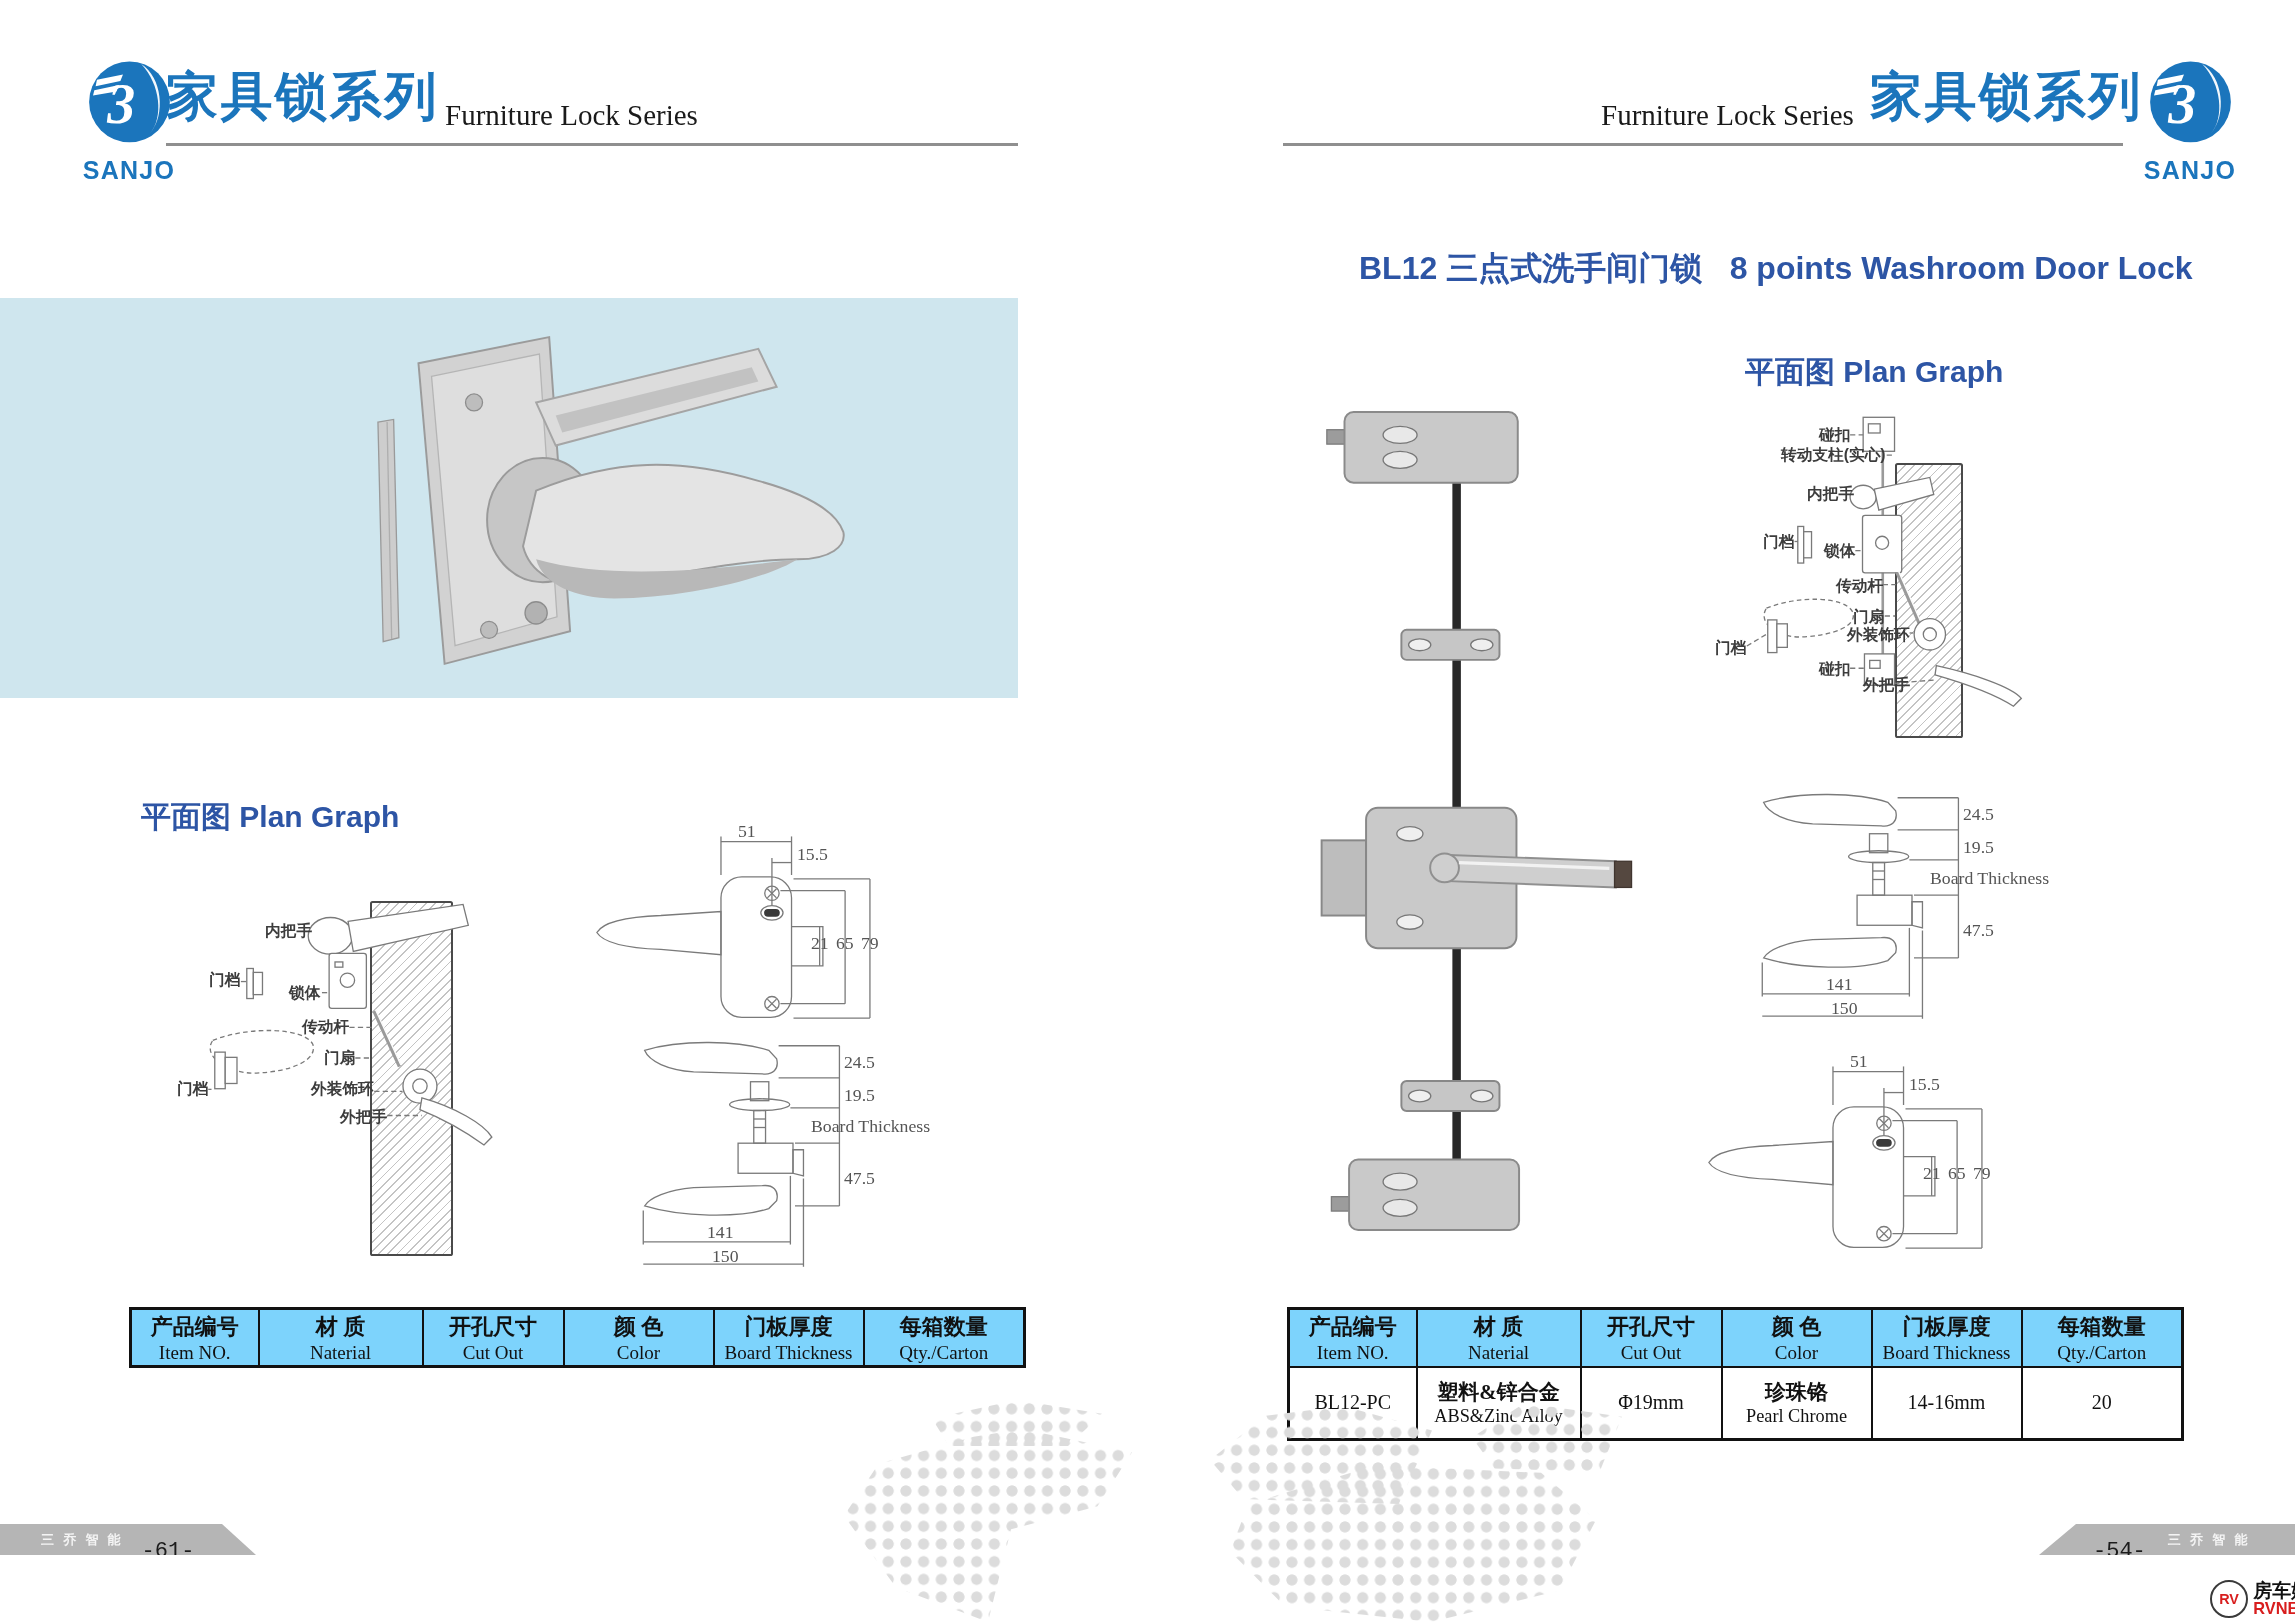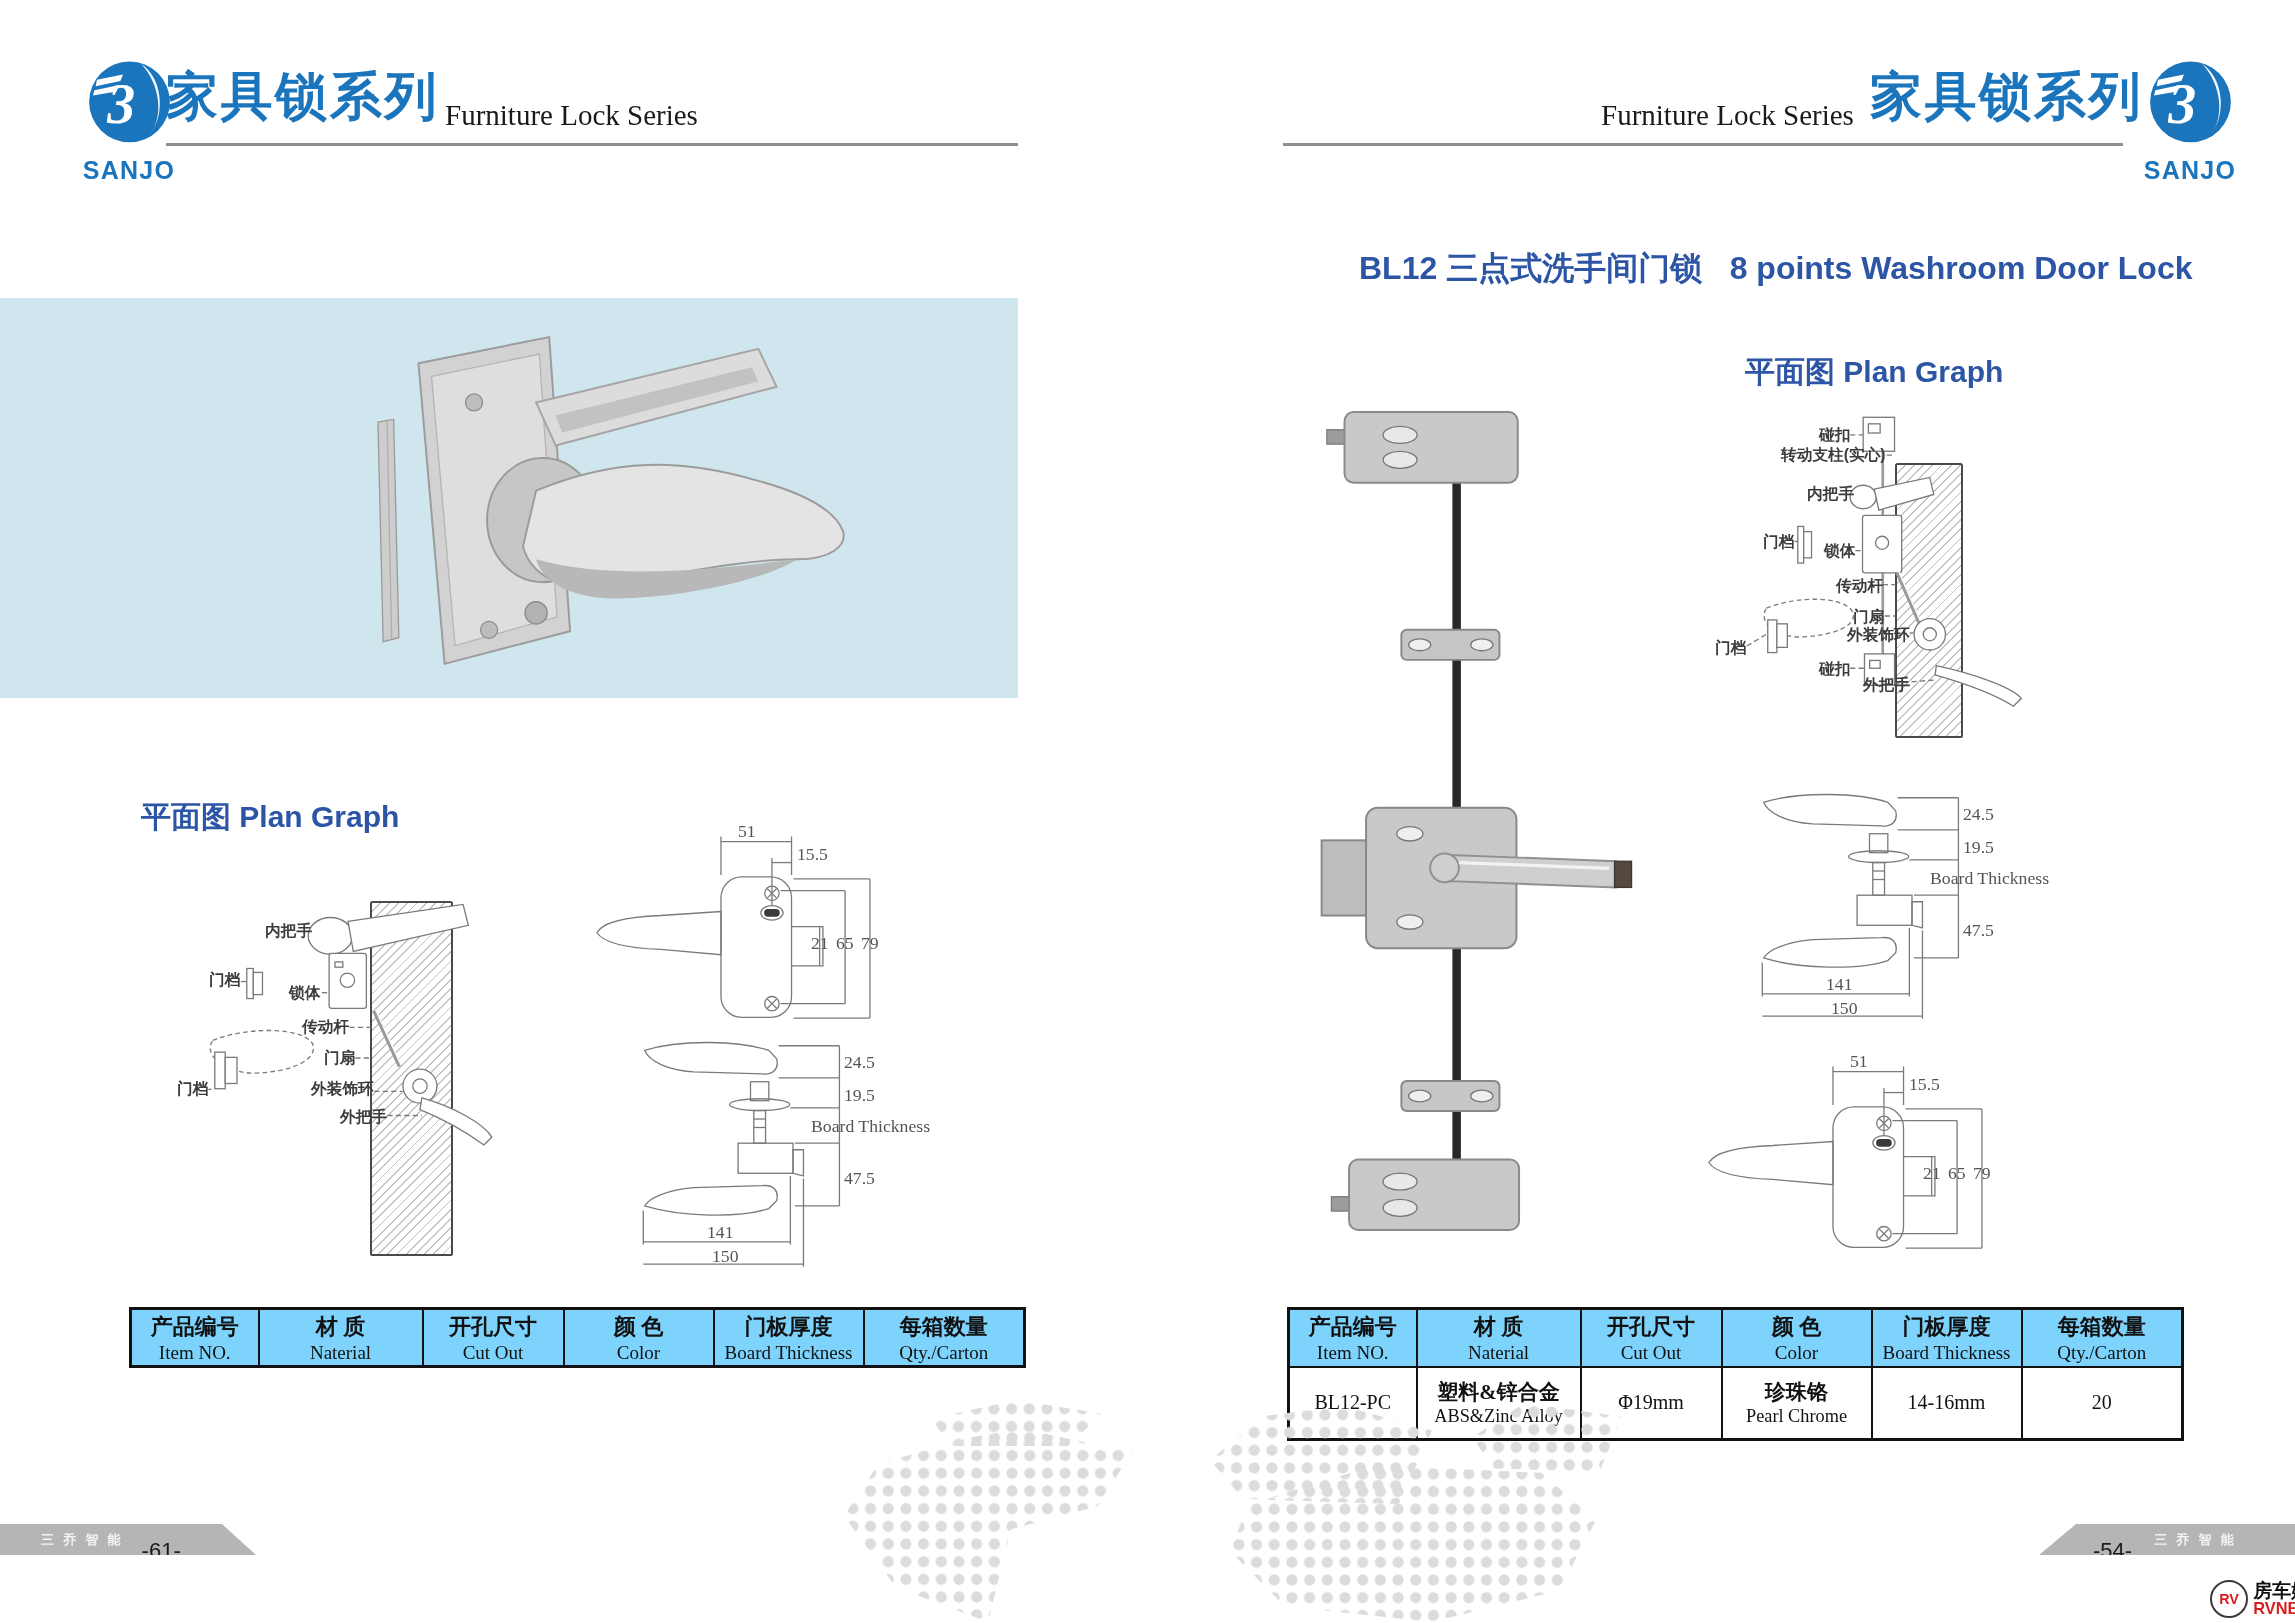--- a/index.html
+++ b/index.html
@@ -28,21 +28,21 @@
   table.spec th,table.spec td{border:2px solid #111;text-align:center;vertical-align:middle;padding:1.3px 2.6px;overflow:hidden;}
   table.spec th{background:#7dd3fc;font-weight:normal;}
   .th-zh{font-size:22px;font-weight:bold;color:#111;font-family:"Liberation Serif",serif;}
   .th-en{font-size:19px;color:#111;font-family:"Liberation Serif",serif;}
   .td-main{font-family:"Liberation Serif",serif;font-size:20px;color:#111;}
   .td-zh{font-family:"Liberation Serif",serif;font-size:21px;font-weight:bold;color:#111;}
   .td-en{font-family:"Liberation Serif",serif;font-size:18.3px;color:#111;}
   
   .footer-band{top:1524px;height:31px;background:#b5b5b5;display:flex;align-items:center;}
   .footer-company{color:#f4f4f4;font-size:13px;letter-spacing:9.2px;font-weight:bold;white-space:nowrap;}
-  .footer-page{color:#1c1c1c;font-size:22px;font-family:Liberation Sans, sans-serif;white-space:nowrap;margin-top:23px;}
+  .footer-page{color:#1c1c1c;font-size:22px;font-family:Liberation Mono, monospace;white-space:nowrap;margin-top:23px;}
   
   .dots{background-image:radial-gradient(#dcdcdc 5.2px,transparent 5.9px);background-size:17.7px 17.7px;}
   
   .rv-circle{width:34px;height:34px;border:2px solid #3a3a3a;border-radius:50%;
     display:flex;align-items:center;justify-content:center;color:#d81e1e;font-weight:bold;font-size:14.4px;}
   .rv-zh{font-size:19px;font-weight:bold;color:#111;line-height:19.6px;white-space:nowrap;}
   .rv-site{font-size:16.4px;font-weight:bold;color:#d81e1e;line-height:17px;white-space:nowrap;}
 </style>
 </head>
 <body>

